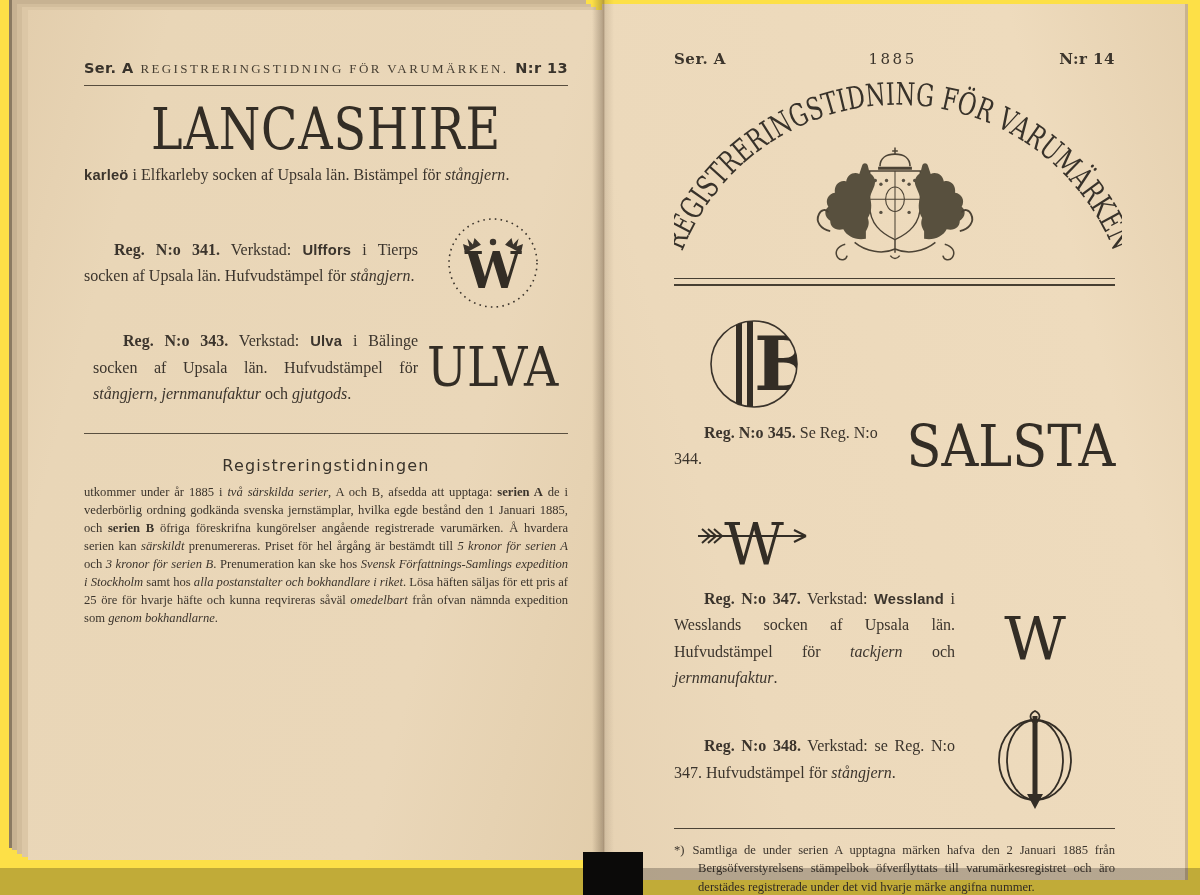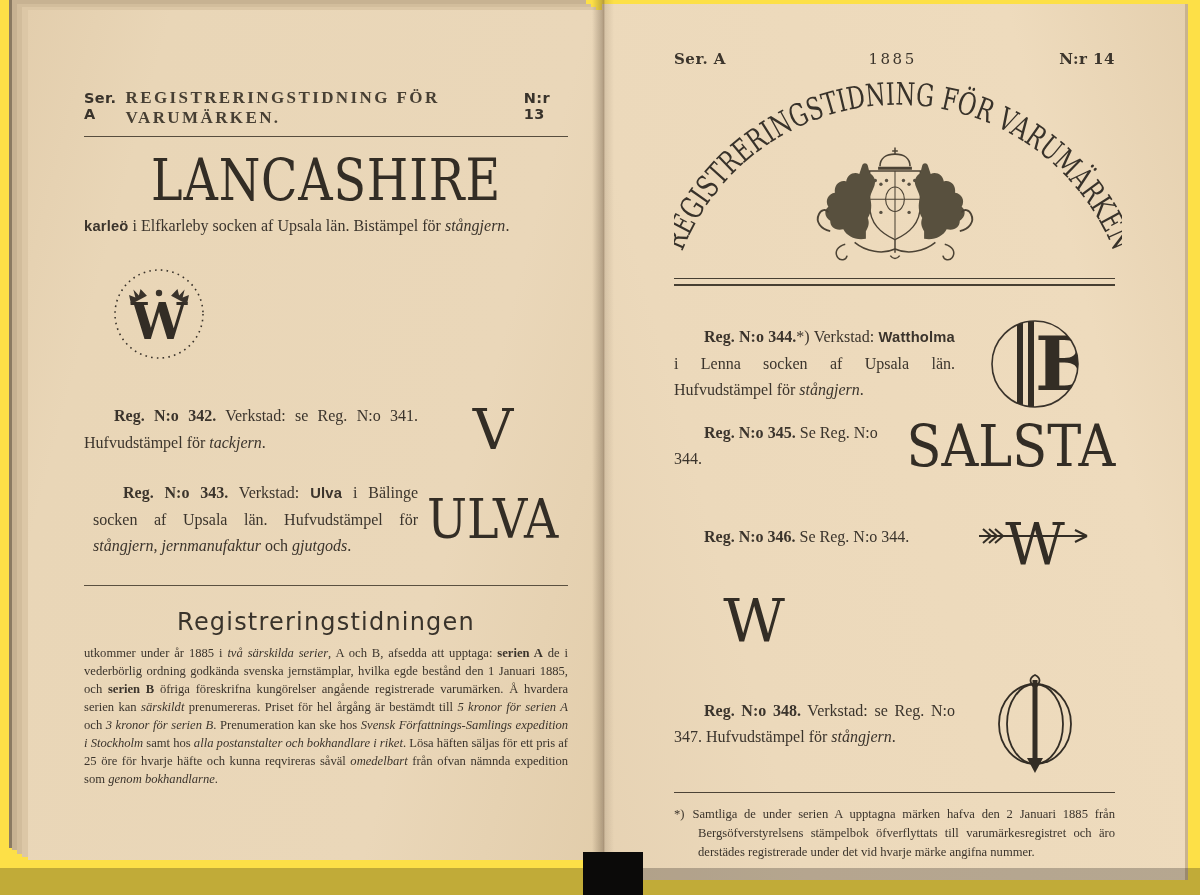--- a/index.html
+++ b/index.html
@@ -16,21 +16,21 @@
     border-right:3px solid #c9b38f;
     padding:46px 70px 0 72px;}
   .fold{position:absolute;left:592px;top:0;width:22px;height:895px;
     background:linear-gradient(90deg,rgba(60,42,25,0) 0%,rgba(60,42,25,.28) 45%,rgba(95,72,48,.45) 52%,rgba(60,42,25,.12) 60%,rgba(60,42,25,0) 100%);}
   .notch{position:absolute;left:583px;top:852px;width:60px;height:43px;background:#0b0a09;}
   .bottom-shade{position:absolute;left:0;top:868px;width:1200px;height:27px;background:rgba(15,13,11,.25);}
   
   .hdr{display:flex;justify-content:space-between;align-items:baseline;}
   .hdr-rule{border:0;border-top:1px solid #574d3e;margin:8px 0 0 0;}
   .series-sans,.num-sans{font-family:"DejaVu Sans","Liberation Sans",sans-serif;font-weight:700;font-size:14.5px;letter-spacing:.4px;color:#39332b;}
-  .jtitle{font-size:17px;font-weight:700;letter-spacing:2.4px;color:#473f33;margin-top:28px;}
+  .jtitle{font-size:13px;font-weight:400;letter-spacing:2.4px;color:#473f33;}
   .series-slab,.num-slab{font-family:"DejaVu Serif",serif;font-weight:700;font-size:15px;letter-spacing:.5px;color:#3c352c;}
   .year{font-family:"DejaVu Serif",serif;font-size:15px;letter-spacing:2.5px;color:#3c352c;}
   
   .etext{font-size:16px;line-height:1.65;text-align:justify;text-indent:30px;color:#3b342c;}
   .s-bs{font-weight:700;}
   .s-b{font-family:"Liberation Sans","DejaVu Sans",sans-serif;font-weight:700;font-size:.92em;letter-spacing:.2px;}
   .s-i{font-style:italic;}
   .entry{display:flex;align-items:center;}
   .entry .etext{flex:1;}
   .emark{flex:0 0 150px;display:flex;align-items:center;justify-content:center;color:#342e26;}
@@ -44,21 +44,21 @@
   .circle-mark{width:84px;height:84px;border:2px solid #3a332b;border-radius:50%;
     display:flex;align-items:center;justify-content:center;}
   .circle-mark span{font-family:"DejaVu Serif",serif;font-size:52px;font-weight:700;line-height:1;padding-bottom:6px;}
   
   .arch-wrap{text-align:center;margin-top:14px;}
   .coat-wrap{text-align:center;margin-top:-122px;position:relative;}
   .double-rule{margin-top:10px;height:5px;border-top:1.5px solid #473f32;border-bottom:2.5px solid #473f32;}
   
   .col-rule{border:0;border-top:1.5px solid #5a5040;margin:26px 0 0 0;}
   .notice-h{margin-top:22px;text-align:center;font-family:"DejaVu Sans","Liberation Sans",sans-serif;
-    font-size:24px;letter-spacing:1.2px;color:#39332b;}
+    font-size:16px;letter-spacing:1.2px;color:#39332b;}
   .notice-b{margin-top:9px;font-size:12.6px;line-height:1.42;text-align:justify;color:#3b342c;}
   
   .foot-rule{border:0;border-top:1.2px solid #4c4336;margin:18px 0 0 0;}
   .footnote{margin-top:12px;font-size:12.6px;line-height:1.5;text-align:justify;
     padding-left:24px;text-indent:-24px;color:#3b342c;}
   .footnote .fmark{padding-right:8px;}
   svg text{font-family:"DejaVu Serif",serif;}
 </style>
 </head>
 <body>
@@ -73,39 +73,34 @@
     </div>
     <hr class="hdr-rule">
 
     <div style="margin-top:13px;">
       <div class="bigmark mark-lancashire" style="margin:2px 0;">LANCASHIRE</div>
       <div class="etext" style="text-indent:0;"><span class="s-b">karleö</span><span> i Elfkarleby socken af Upsala län.  Bistämpel för </span><span class="s-i">stångjern</span><span>.</span></div>
     </div>
 
 
     <div class="entry" style="margin-top:28px;">
+      <div class="etext"><span class="s-bs">Reg. N:o 341.</span><span>  Verkstad: </span><span class="s-b">Ulffors</span><span> i Tierps socken af Upsala län.  Hufvudstämpel för </span><span class="s-i">stångjern</span><span>.</span></div>
       <div class="emark">
         <svg width="94" height="94" viewBox="0 0 94 94">
           <circle cx="47" cy="47" r="44" fill="none" stroke="#3a332b" stroke-width="1.6" stroke-dasharray="1.6 4.2"></circle>
           <circle cx="47" cy="26" r="3.2" fill="#3a332b"></circle>
           <text x="47" y="72" text-anchor="middle" font-size="50" font-weight="bold" fill="#332d25">W</text>
           <g fill="#3a332b">
             <path transform="translate(27,33) rotate(-28)" d="M-9,0 l2.5,-9 l4.5,5 l2,-8 l2,8 l4.5,-5 l2.5,9 z"></path>
             <path transform="translate(67,33) rotate(28)" d="M-9,0 l2.5,-9 l4.5,5 l2,-8 l2,8 l4.5,-5 l2.5,9 z"></path>
           </g>
         </svg>
       </div>
     </div>
 
-    <div class="entry" style="margin-top:36px;">
-      <div class="etext"><span class="s-bs">Reg. N:o 342.</span><span>  Verkstad: se Reg. N:o 341.  Hufvudstämpel för </span><span class="s-i">tackjern</span><span>.</span></div>
-      <div class="emark">
-        <span class="bigmark mark-letter">V</span>
-      </div>
-    </div>
 
     <div class="entry" style="margin-top:18px;margin-left:9px;">
       <div class="etext"><span class="s-bs">Reg. N:o 343.</span><span>  Verkstad: </span><span class="s-b">Ulva</span><span> i Bälinge socken af Upsala län.  Hufvudstämpel för </span><span class="s-i">stångjern, jernmanufaktur</span><span> och </span><span class="s-i">gjutgods</span><span>.</span></div>
       <div class="emark">
         <span class="bigmark mark-word">ULVA</span>
       </div>
     </div>
 
     <hr class="col-rule">
 
@@ -165,21 +160,20 @@
           <path d="M115,103 v14 M110,120 c3,4 7,4 10,0"></path>
           <path d="M62,108 c-8,2 -12,8 -8,14 c3,4 9,3 10,-2"></path>
           <path d="M168,108 c8,2 12,8 8,14 c-3,4 -9,3 -10,-2"></path>
         </g>
       </svg>
     </div>
 
     <div class="double-rule"></div>
 
     <div class="entry" style="margin-top:30px;">
-      <div class="etext"><span class="s-bs">Reg. N:o 344.</span><span>*)  Verkstad: </span><span class="s-b">Wattholma</span><span> i Lenna socken af Upsala län.  Hufvudstämpel för </span><span class="s-i">stångjern</span><span>.</span></div>
       <div class="emark">
         <svg width="96" height="96" viewBox="0 0 96 96">
           <defs>
               <clipPath id="bclip">
                 <circle cx="48" cy="48" r="43"></circle>
               </clipPath>
             </defs>
           <circle cx="48" cy="48" r="43" fill="none" stroke="#3a332b" stroke-width="1.6"></circle>
           <g clip-path="url(#bclip)">
             <rect x="30" y="2" width="6" height="92" fill="#332d25"></rect>
@@ -191,34 +185,34 @@
     </div>
 
     <div class="entry" style="">
       <div class="etext"><span class="s-bs">Reg. N:o 345.</span><span>  Se Reg. N:o 344.</span></div>
       <div class="emark" style="flex-basis:230px;">
         <span class="bigmark mark-salsta">SALSTA</span>
       </div>
     </div>
 
     <div class="entry" style="margin-top:22px;">
-      <div class="etext"><span class="s-bs">Reg. N:o 346.</span><span>  Se Reg. N:o 344.</span></div>
       <div class="emark">
         <svg width="116" height="70" viewBox="0 0 116 70">
           <text x="58" y="62" text-anchor="middle" font-size="58" fill="#332d25">W</text>
           <g stroke="#332d25" stroke-width="2" fill="none">
             <line x1="2" y1="34" x2="110" y2="34"></line>
             <path d="M110,34 l-12,-6 M110,34 l-12,6"></path>
             <path d="M14,34 l-8,-7 M20,34 l-8,-7 M26,34 l-8,-7 M14,34 l-8,7 M20,34 l-8,7 M26,34 l-8,7"></path>
           </g>
         </svg>
       </div>
     </div>
 
     <div class="entry" style="margin-top:14px;">
+      <div class="etext"><span class="s-bs">Reg. N:o 347.</span><span>  Verkstad: </span><span class="s-b">Wessland</span><span> i Wesslands socken af Upsala län.  Hufvudstämpel för </span><span class="s-i">tackjern</span><span> och </span><span class="s-i">jernmanufaktur</span><span>.</span></div>
       <div class="emark">
         <span class="bigmark mark-letter-w">W</span>
       </div>
     </div>
 
     <div class="entry" style="margin-top:18px;">
       <div class="etext"><span class="s-bs">Reg. N:o 348.</span><span>  Verkstad: se Reg. N:o 347.  Hufvudstämpel för </span><span class="s-i">stångjern</span><span>.</span></div>
       <div class="emark">
         <svg width="88" height="100" viewBox="0 0 88 100">
           <g fill="none" stroke="#332d25" stroke-width="1.8">

